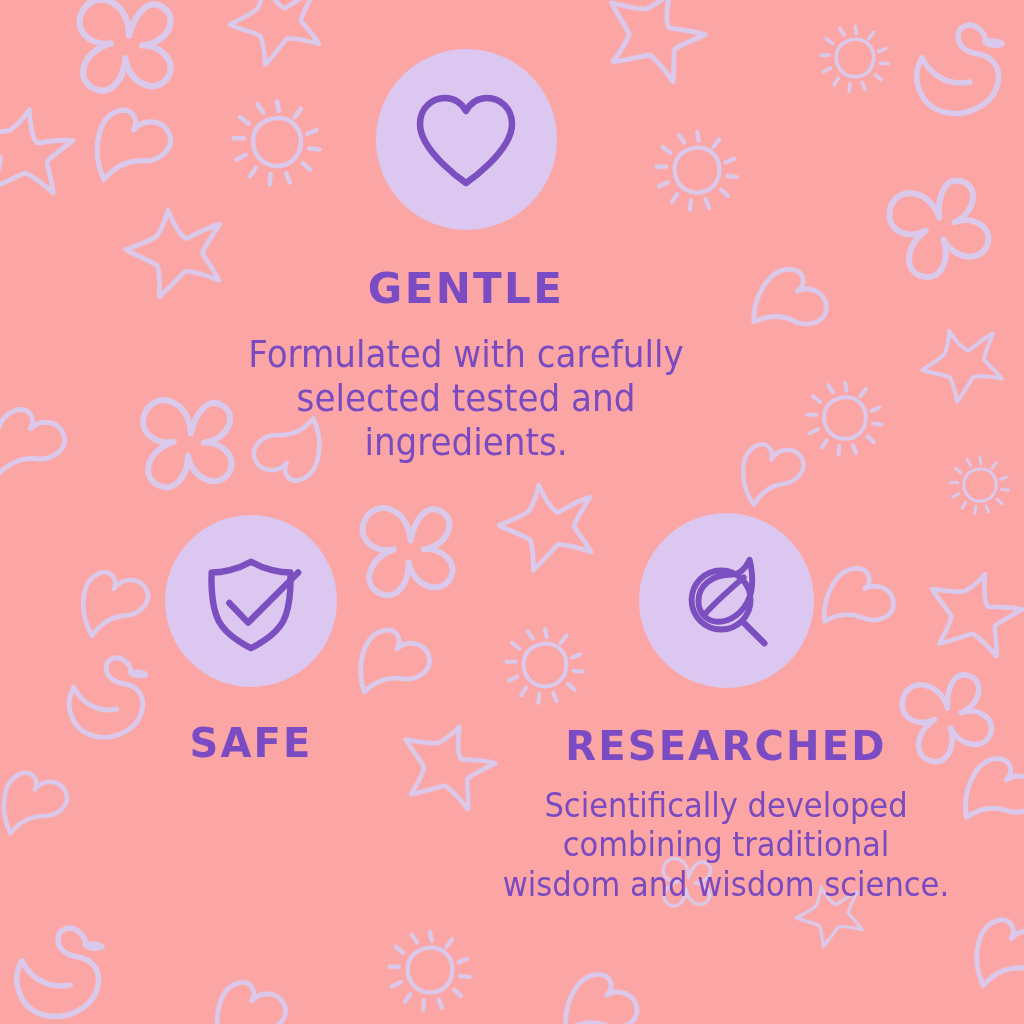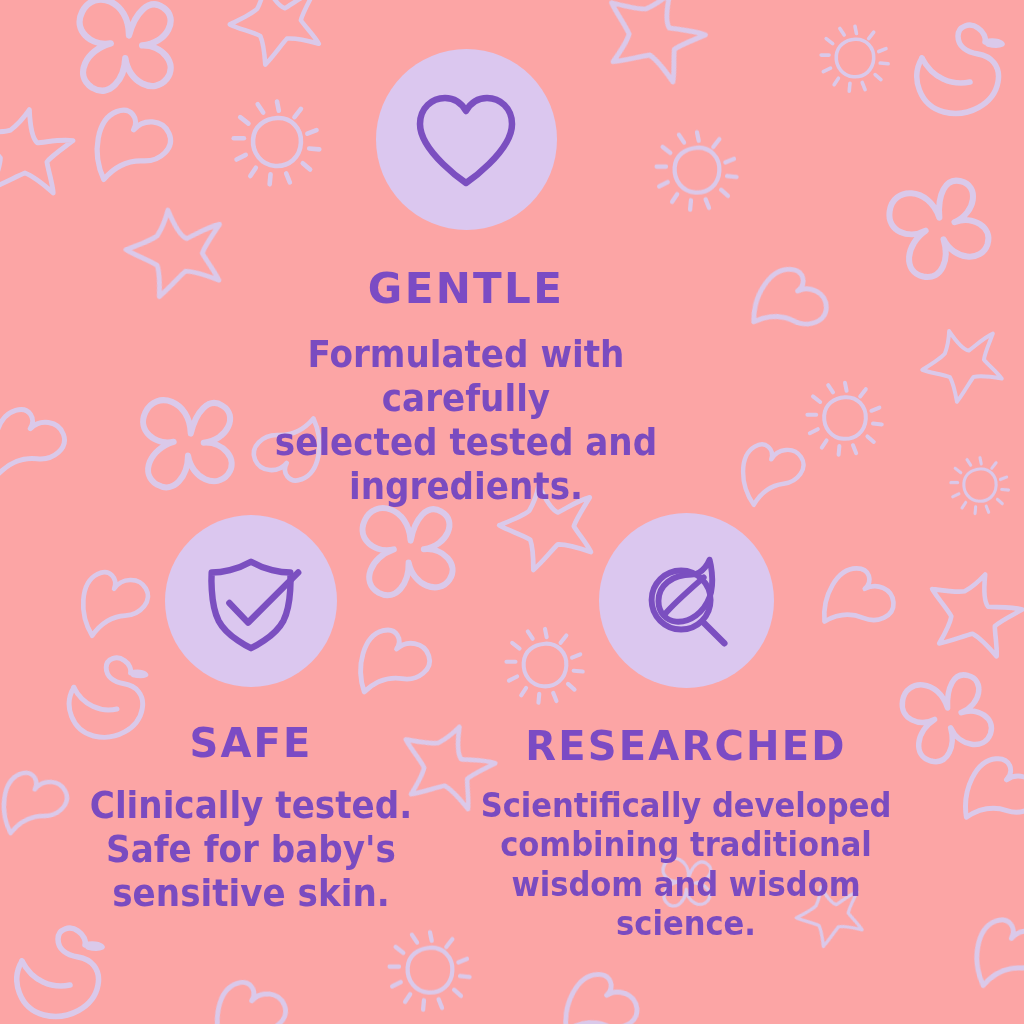--- a/index.html
+++ b/index.html
@@ -96,38 +96,38 @@
     margin-top: 36px;
     font-size: 40px;
   }
   #feature-safe .feature-desc {
     margin-top: 20px;
     font-size: 38px;
   }
 
   
   #feature-researched {
-    left: 456px;
+    left: 496px;
     top: 513px;
     width: 460px;
   }
   #feature-researched .icon-badge {
     width: 175px;
     height: 175px;
   }
   #feature-researched .feature-title {
     margin-top: 38px;
     font-size: 40px;
   }
   #feature-researched .feature-desc {
     margin-top: 20px;
     font-size: 34px;
   }
 
-  .desc-line { display: block; font-weight: bold; }
+  .desc-line { display: block; }
 </style>
 </head>
 <body>
 
 <div id="stage">
 
   <svg id="bg-pattern" viewBox="0 0 1024 1024" xmlns="http://www.w3.org/2000/svg" aria-hidden="true">
     <defs>
 
       <g id="m-butterfly" stroke="#d9cbee" stroke-width="5.5" fill="none" stroke-linecap="round" stroke-linejoin="round">
@@ -250,25 +250,20 @@
                  C46,28 30,31 20,31
                  C20,31 18,62 27,80
                  C36,97 60,108 60,108
                  C60,108 84,97 93,80
                  C102,62 100,31 100,31
                  C90,31 74,28 60,20 Z" fill="none" stroke="#7b4fc0" stroke-width="6.5" stroke-linecap="round" stroke-linejoin="round"></path>
         <path d="M38,62 L57,82 L108,31" fill="none" stroke="#7b4fc0" stroke-width="6.5" stroke-linecap="round" stroke-linejoin="round"></path>
       </svg>
     </div>
     <div class="feature-title">SAFE</div>
-    <div class="feature-desc">
-      <span class="desc-line">Clinically tested.</span>
-      <span class="desc-line">Safe for baby's</span>
-      <span class="desc-line">sensitive skin.</span>
-    </div>
   </div>
 
   <div class="feature" id="feature-researched">
     <div class="icon-badge">
       <svg viewBox="0 0 120 120" width="118" height="118" aria-hidden="true">
 
         <path d="M84,18
                  C84,18 78,33 66,33
                  C46,33 32,44 32,60
                  C32,72 40,80 50,81

